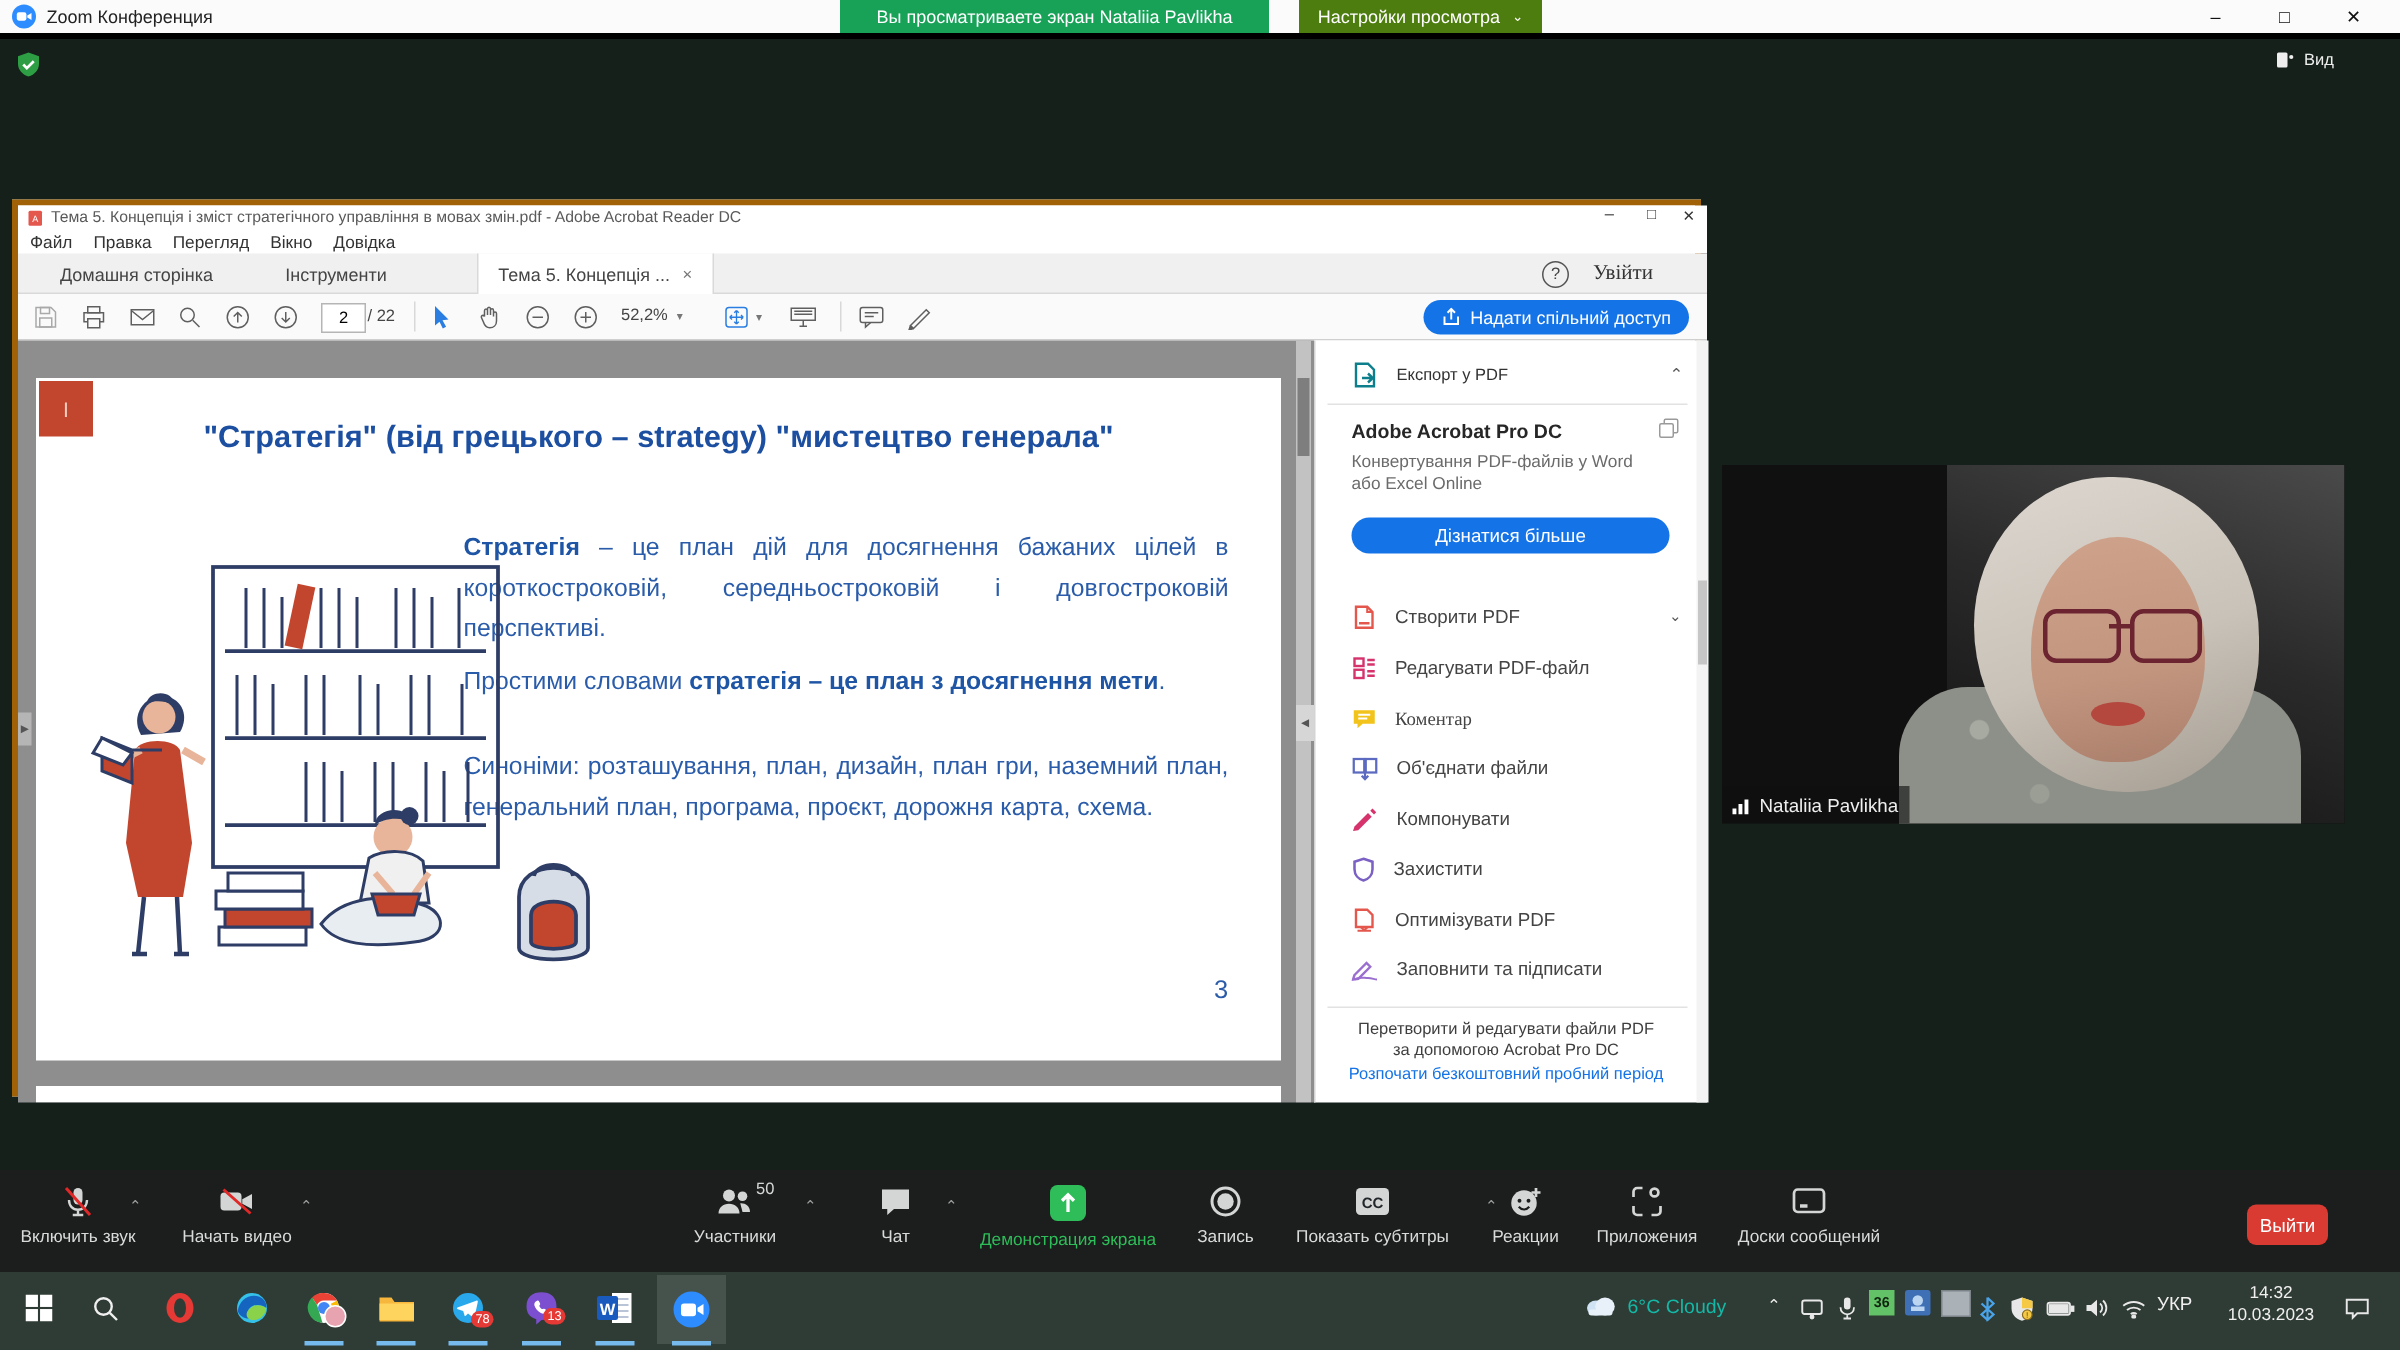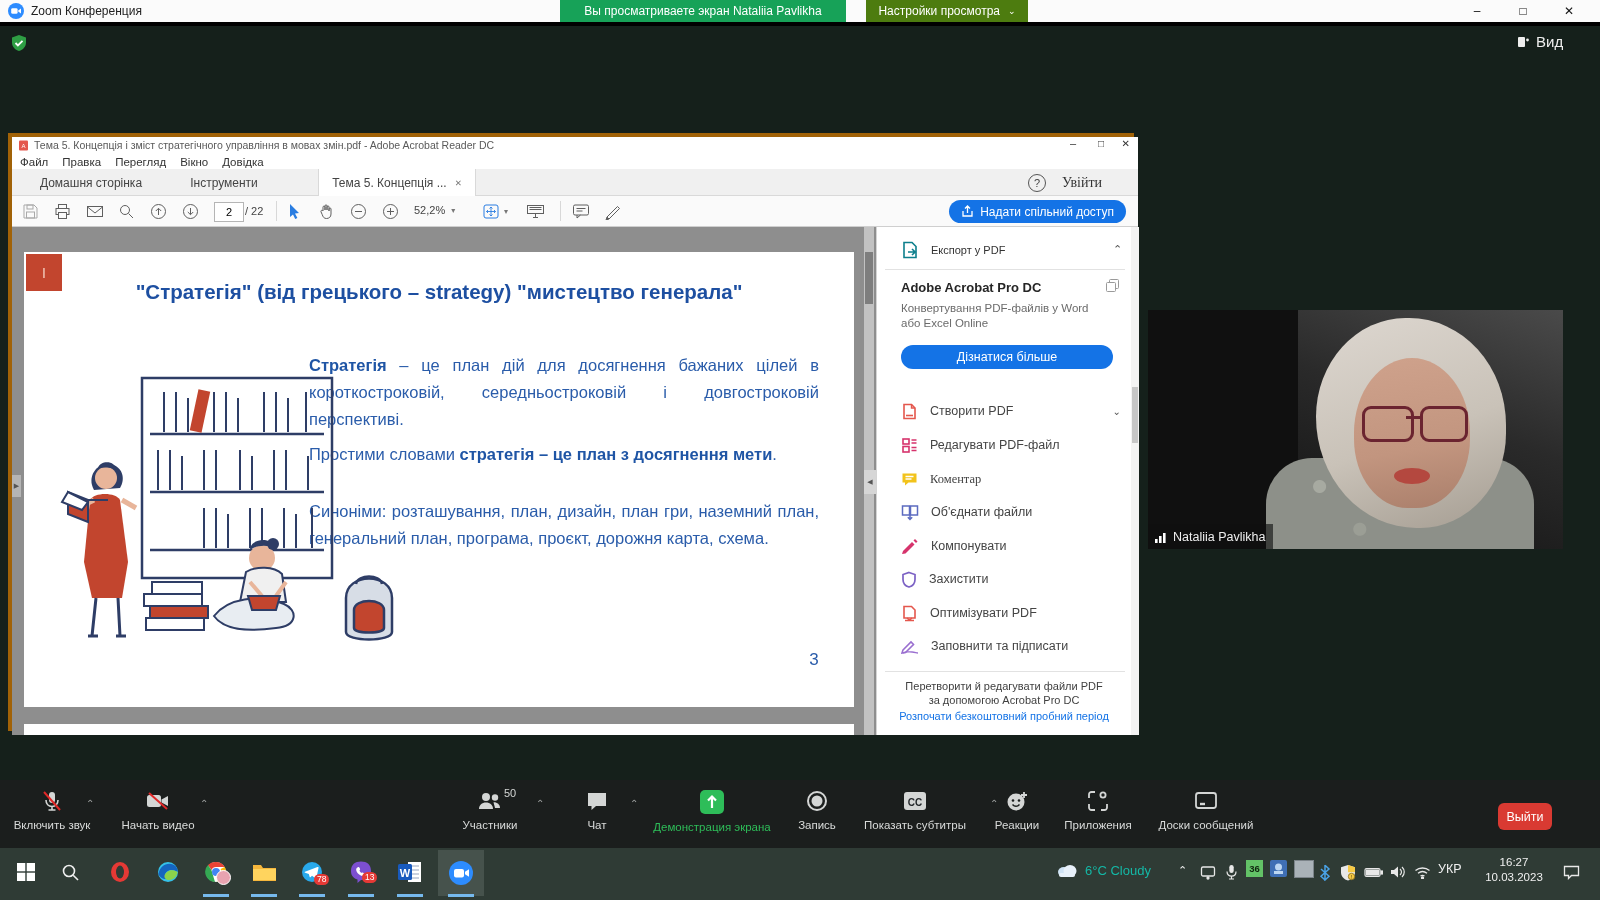--- a/index.html
+++ b/index.html
@@ -82,21 +82,21 @@
   <span style="font-size:9px;">⌄</span>
 </div>
 
 <div class="abs" style="left:0;top:22px;width:1600px;height:4px;background:#000;"></div>
 <div class="abs" style="left:10px;top:34px;">
   <svg width="18" height="18" viewBox="0 0 18 18">
       <path d="M9 1l7 2.5v5c0 4.2-3 7.3-7 8.5-4-1.2-7-4.3-7-8.5v-5z" fill="#2e9e44"></path>
       <path d="M5.5 9l2.4 2.4 4.6-4.6" stroke="#fff" stroke-width="1.8" fill="none"></path>
     </svg>
 </div>
-<div class="abs flex" style="left:1516px;top:33px;gap:6px;color:#eee;font-size:15px;text-align:center;">
+<div class="abs flex" style="left:1516px;top:33px;gap:6px;color:#eee;font-size:11px;text-align:center;">
   <svg width="14" height="14" viewBox="0 0 14 14">
       <rect x="2" y="2" width="7" height="10" rx="1" fill="#eee"></rect>
       <circle cx="11.5" cy="5" r="1.4" fill="#eee"></circle>
     </svg>
   <span>Вид</span>
 </div>
 
 <div id="acro" class="abs">
 
   <div id="acro-title" class="abs">
@@ -667,21 +667,21 @@
       </svg>
   </div>
   <div class="tb-ico" style="left:1412px;width:20px;">
     <svg width="17" height="13" viewBox="0 0 17 13" fill="none" stroke="#e8e8e8" stroke-width="1.3">
         <path d="M1.5 4.5a11 11 0 0 1 14 0M4 7.3a7.3 7.3 0 0 1 9 0M6.5 10a3.6 3.6 0 0 1 4 0"></path>
         <circle cx="8.5" cy="11.8" r="1" fill="#e8e8e8"></circle>
       </svg>
   </div>
   <div class="abs" style="left:1438px;top:14px;font-size:12.5px;color:#f0f0f0;">УКР</div>
   <div id="clock">
-    <div>16:27</div>
+    <div>14:32</div>
     <div>10.03.2023</div>
   </div>
   <div class="tb-ico" style="left:1560px;width:22px;">
     <svg width="17" height="15" viewBox="0 0 17 15" fill="none" stroke="#e8e8e8" stroke-width="1.3">
         <path d="M1.5 1.5h14v9h-7l-3 3v-3h-4z"></path>
       </svg>
   </div>
 </div>
 
 </body></html>

